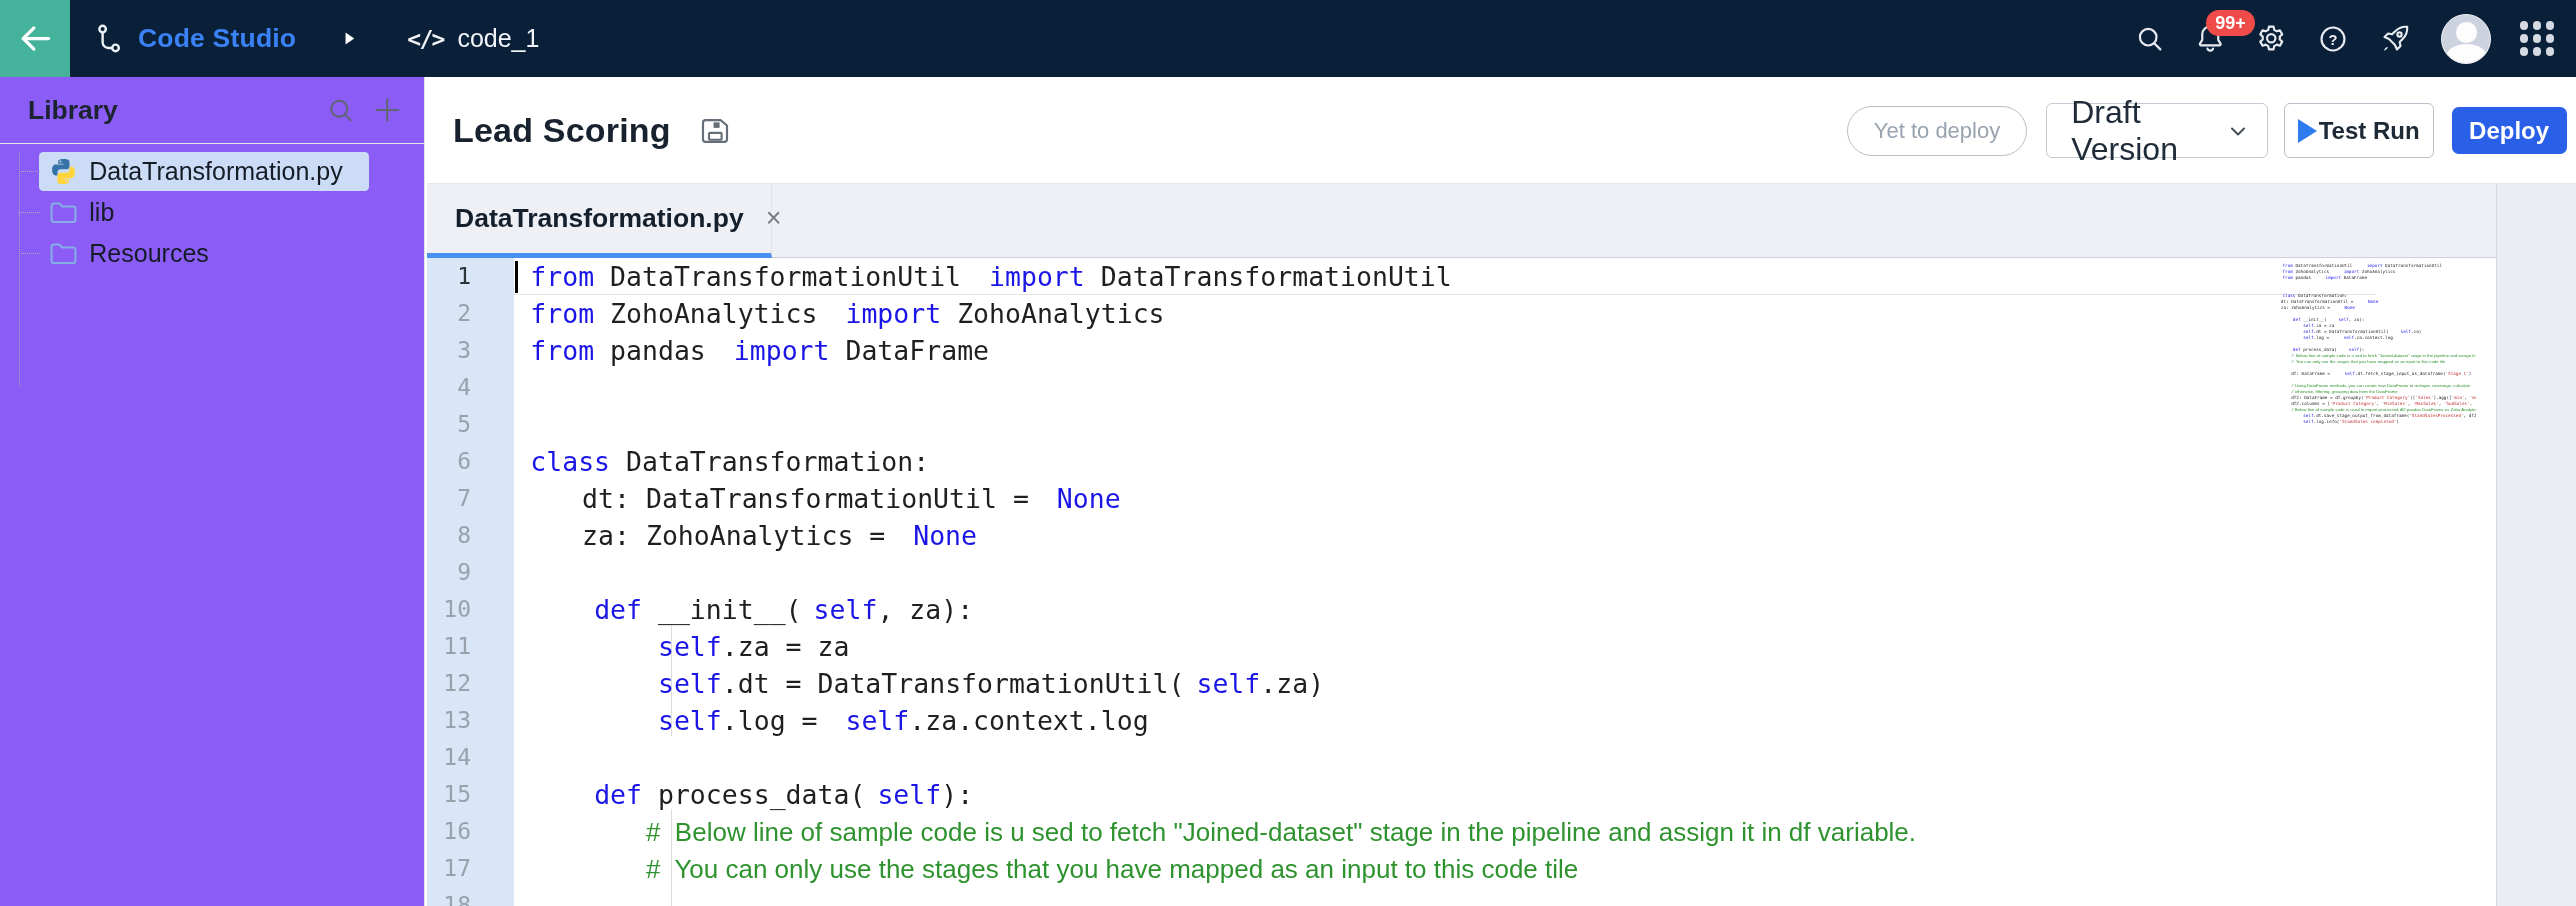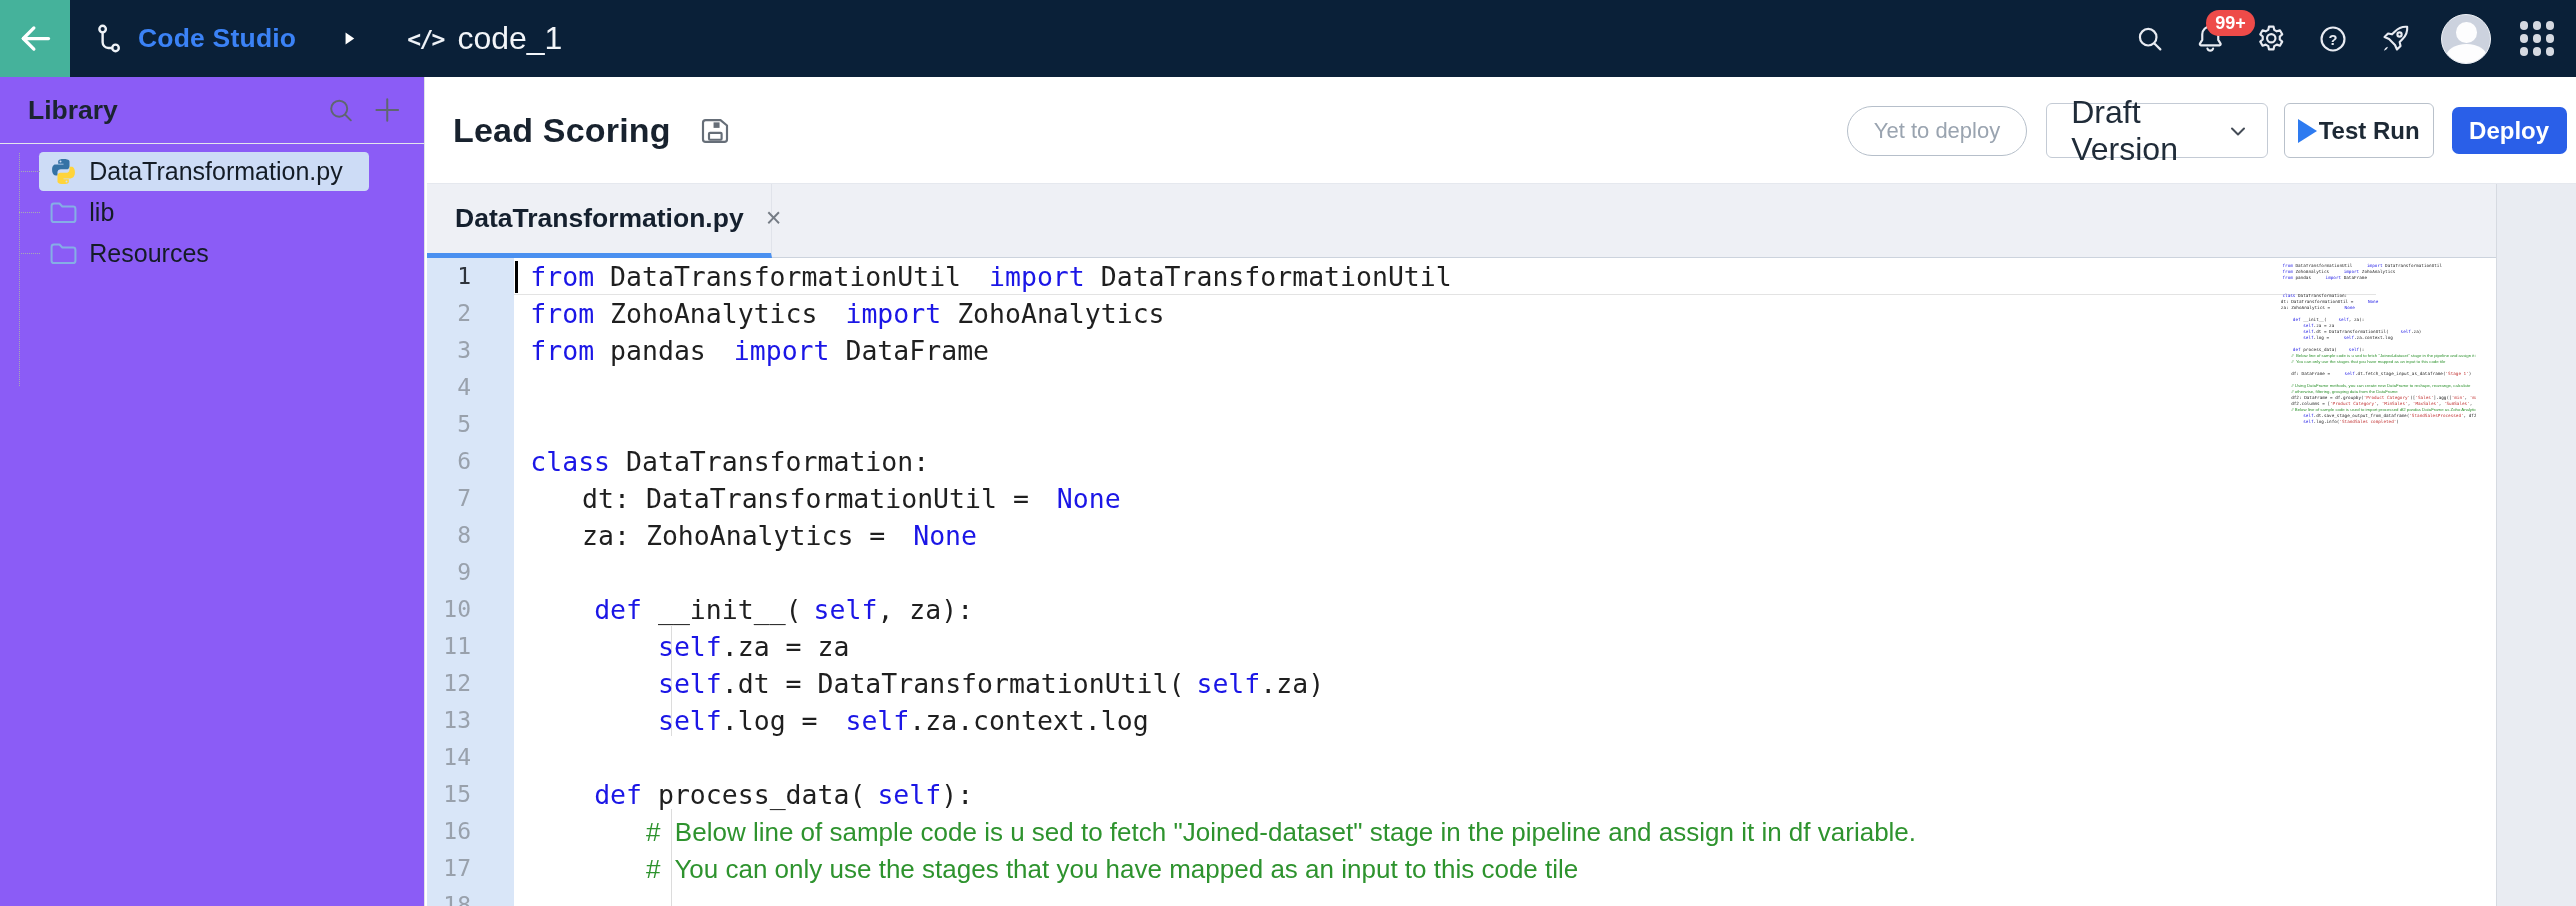--- a/index.html
+++ b/index.html
@@ -11,21 +11,21 @@
   .navbar { position:absolute; left:0; top:0; width:2576px; height:77px;
             background:#0a2038; display:flex; align-items:center; }
   .back-btn { width:70px; height:77px; background:#45b29b; display:flex;
               align-items:center; justify-content:center; cursor:pointer; flex:0 0 auto; }
   .nav-ic { display:flex; align-items:center; justify-content:center; }
   .branch-ic { margin-left:22px; }
   .nav-title { color:#3b82f6; font-size:26.5px; font-weight:700; margin-left:12px; letter-spacing:0.2px; }
   .nav-caret { margin-left:44px; display:flex; }
   .codefile-ic { margin-left:48px; color:#eef2f7; font-family:"DejaVu Sans Mono",monospace;
                  font-size:23px; font-weight:700; letter-spacing:-1.7px; }
-  .nav-file { color:#f2f5f9; font-size:32px; font-weight:400; margin-left:13.7px; }
+  .nav-file { color:#f2f5f9; font-size:25px; font-weight:400; margin-left:13.7px; }
   .nav-right { margin-left:auto; display:flex; align-items:center; gap:29px; padding-right:22px; }
   .bell-wrap { position:relative; display:flex; }
   .badge { position:absolute; top:-12px; left:12px; background:#ee4b49; color:#fff;
            font-size:18px; font-weight:700; padding:1.7px 9.4px; border-radius:13px; line-height:22px; }
   .avatar { width:50px; height:50px; border-radius:50%; background:#ccd2de;
             border:1.7px solid #eef1f6; position:relative; overflow:hidden; cursor:pointer; }
   .avatar::before { content:""; position:absolute; left:14.5px; top:7.7px; width:20.5px; height:20.5px;
                     border-radius:50%; background:#fdfdfe; }
   .avatar::after { content:""; position:absolute; left:4.3px; top:29px; width:41px; height:26px;
                    border-radius:50% 50% 0 0; background:#fdfdfe; }

